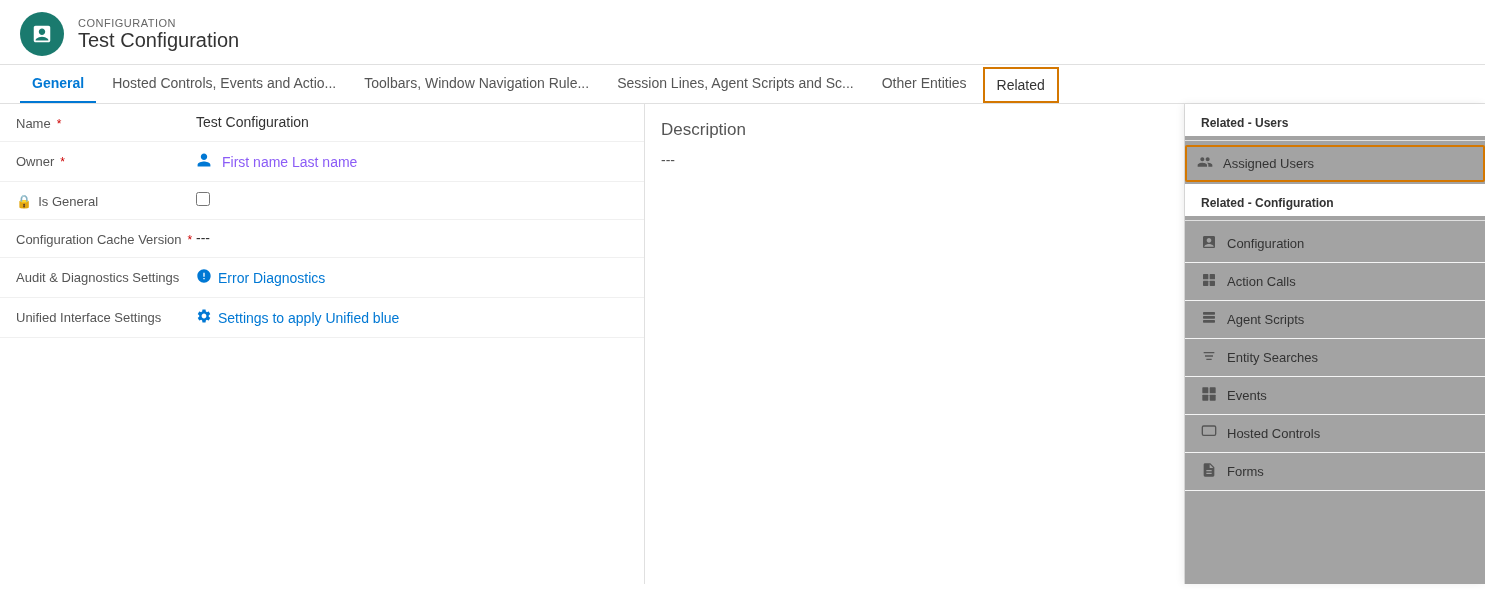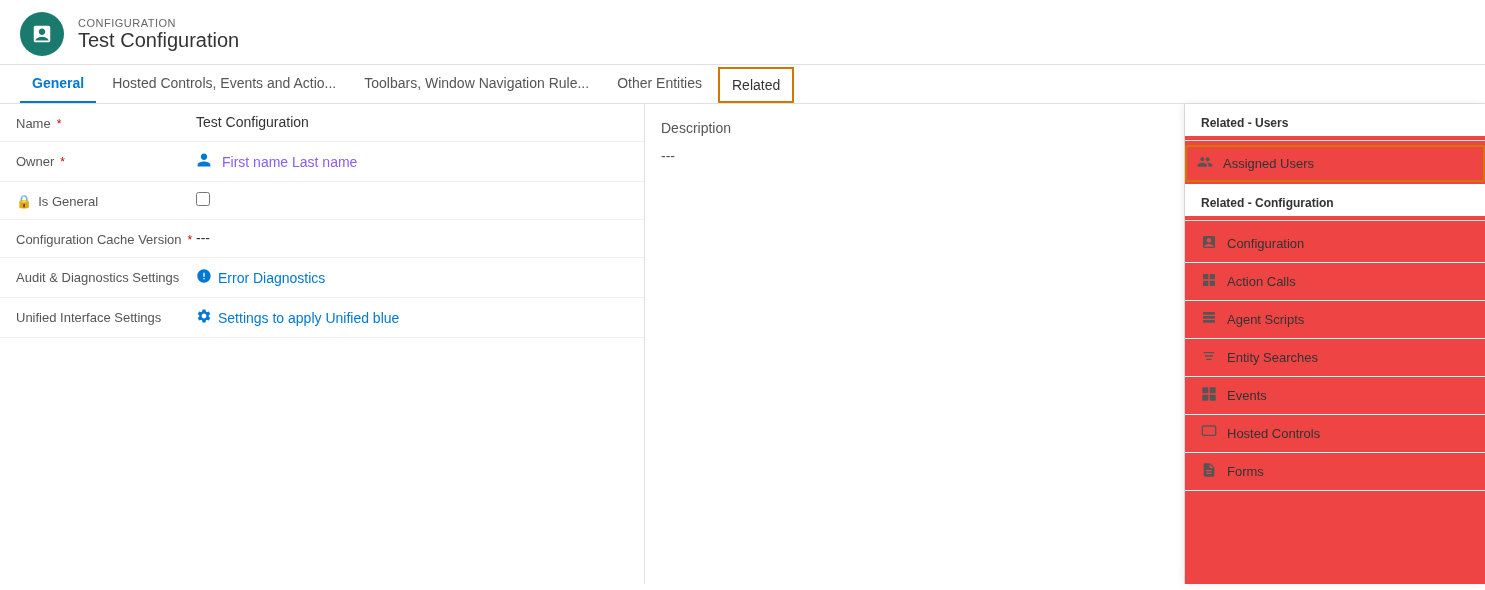--- a/index.html
+++ b/index.html
@@ -25,25 +25,25 @@
     .form-panel { flex: 0 0 645px; padding: 0; border-right: 1px solid #e0e0e0; overflow-y: auto; }
     .form-row { display: flex; align-items: flex-start; padding: 10px 16px; border-bottom: 1px solid #f0f0f0; }
     .form-label { flex: 0 0 180px; color: #555; font-size: 13px; padding-top: 2px; display: flex; align-items: center; gap: 6px; }
     .form-label .required { color: #c00; font-size: 12px; }
     .form-value { flex: 1; font-size: 14px; }
     .form-value .link { color: #8b5cf6; text-decoration: none; display: flex; align-items: center; gap: 10px; }
     .form-value input[type="checkbox"] { width: 14px; height: 14px; }
 
     
     .desc-panel { flex: 0 0 540px; padding: 16px; border-right: 1px solid #e0e0e0; }
-    .desc-label { font-size: 14px; color: #555; margin-bottom: 12px; }
+    .desc-label { font-size: 17px; color: #555; margin-bottom: 12px; }
     .desc-value { font-size: 14px; color: #555; margin-top: 6px; }
 
     
-    .related-panel { flex: 1; padding: 0; overflow-y: auto; background: #ef4444; box-shadow: -2px 0 8px rgba(0,0,0,0.08); }
+    .related-panel { flex: 1; padding: 0; overflow-y: auto; background: #a3a3a3; box-shadow: -2px 0 8px rgba(0,0,0,0.08); }
     .related-section-title { font-size: 12px; font-weight: 600; color: #333; padding: 12px 16px 6px 16px; background: #fff; }
     .related-item { display: flex; align-items: center; gap: 10px; padding: 9px 16px; cursor: pointer; font-size: 13px; color: #333; border-bottom: 1px solid #f5f5f5; }
     .related-item.highlighted { border: 2px solid #d47700; margin: 2px 0; padding: 7px 10px; border-radius: 2px; }
     .related-icon { font-size: 15px; color: #666; flex-shrink: 0; }
     .section-divider { height: 1px; background: #e0e0e0; margin: 4px 0; }
 
     .error-diag-link { color: #0078d4; text-decoration: none; display: flex; align-items: center; gap: 6px; }
     .settings-link { color: #0078d4; text-decoration: none; display: flex; align-items: center; gap: 6px; }
   </style>
 </head>
@@ -58,20 +58,21 @@
   <div class="header-text">
     <div class="label">CONFIGURATION</div>
     <div class="title">Test Configuration</div>
   </div>
 </div>
 
 <div class="tabs">
   <div class="tab active">General</div>
   <div class="tab">Hosted Controls, Events and Actio...</div>
   <div class="tab">Toolbars, Window Navigation Rule...</div>
+  <div class="tab">Session Lines, Agent Scripts and Sc...</div>
   <div class="tab">Other Entities</div>
   <div class="tab highlighted">Related</div>
 </div>
 
 <div class="main">
 
   <div class="form-panel">
 
     <div class="form-row">
       <div class="form-label">

